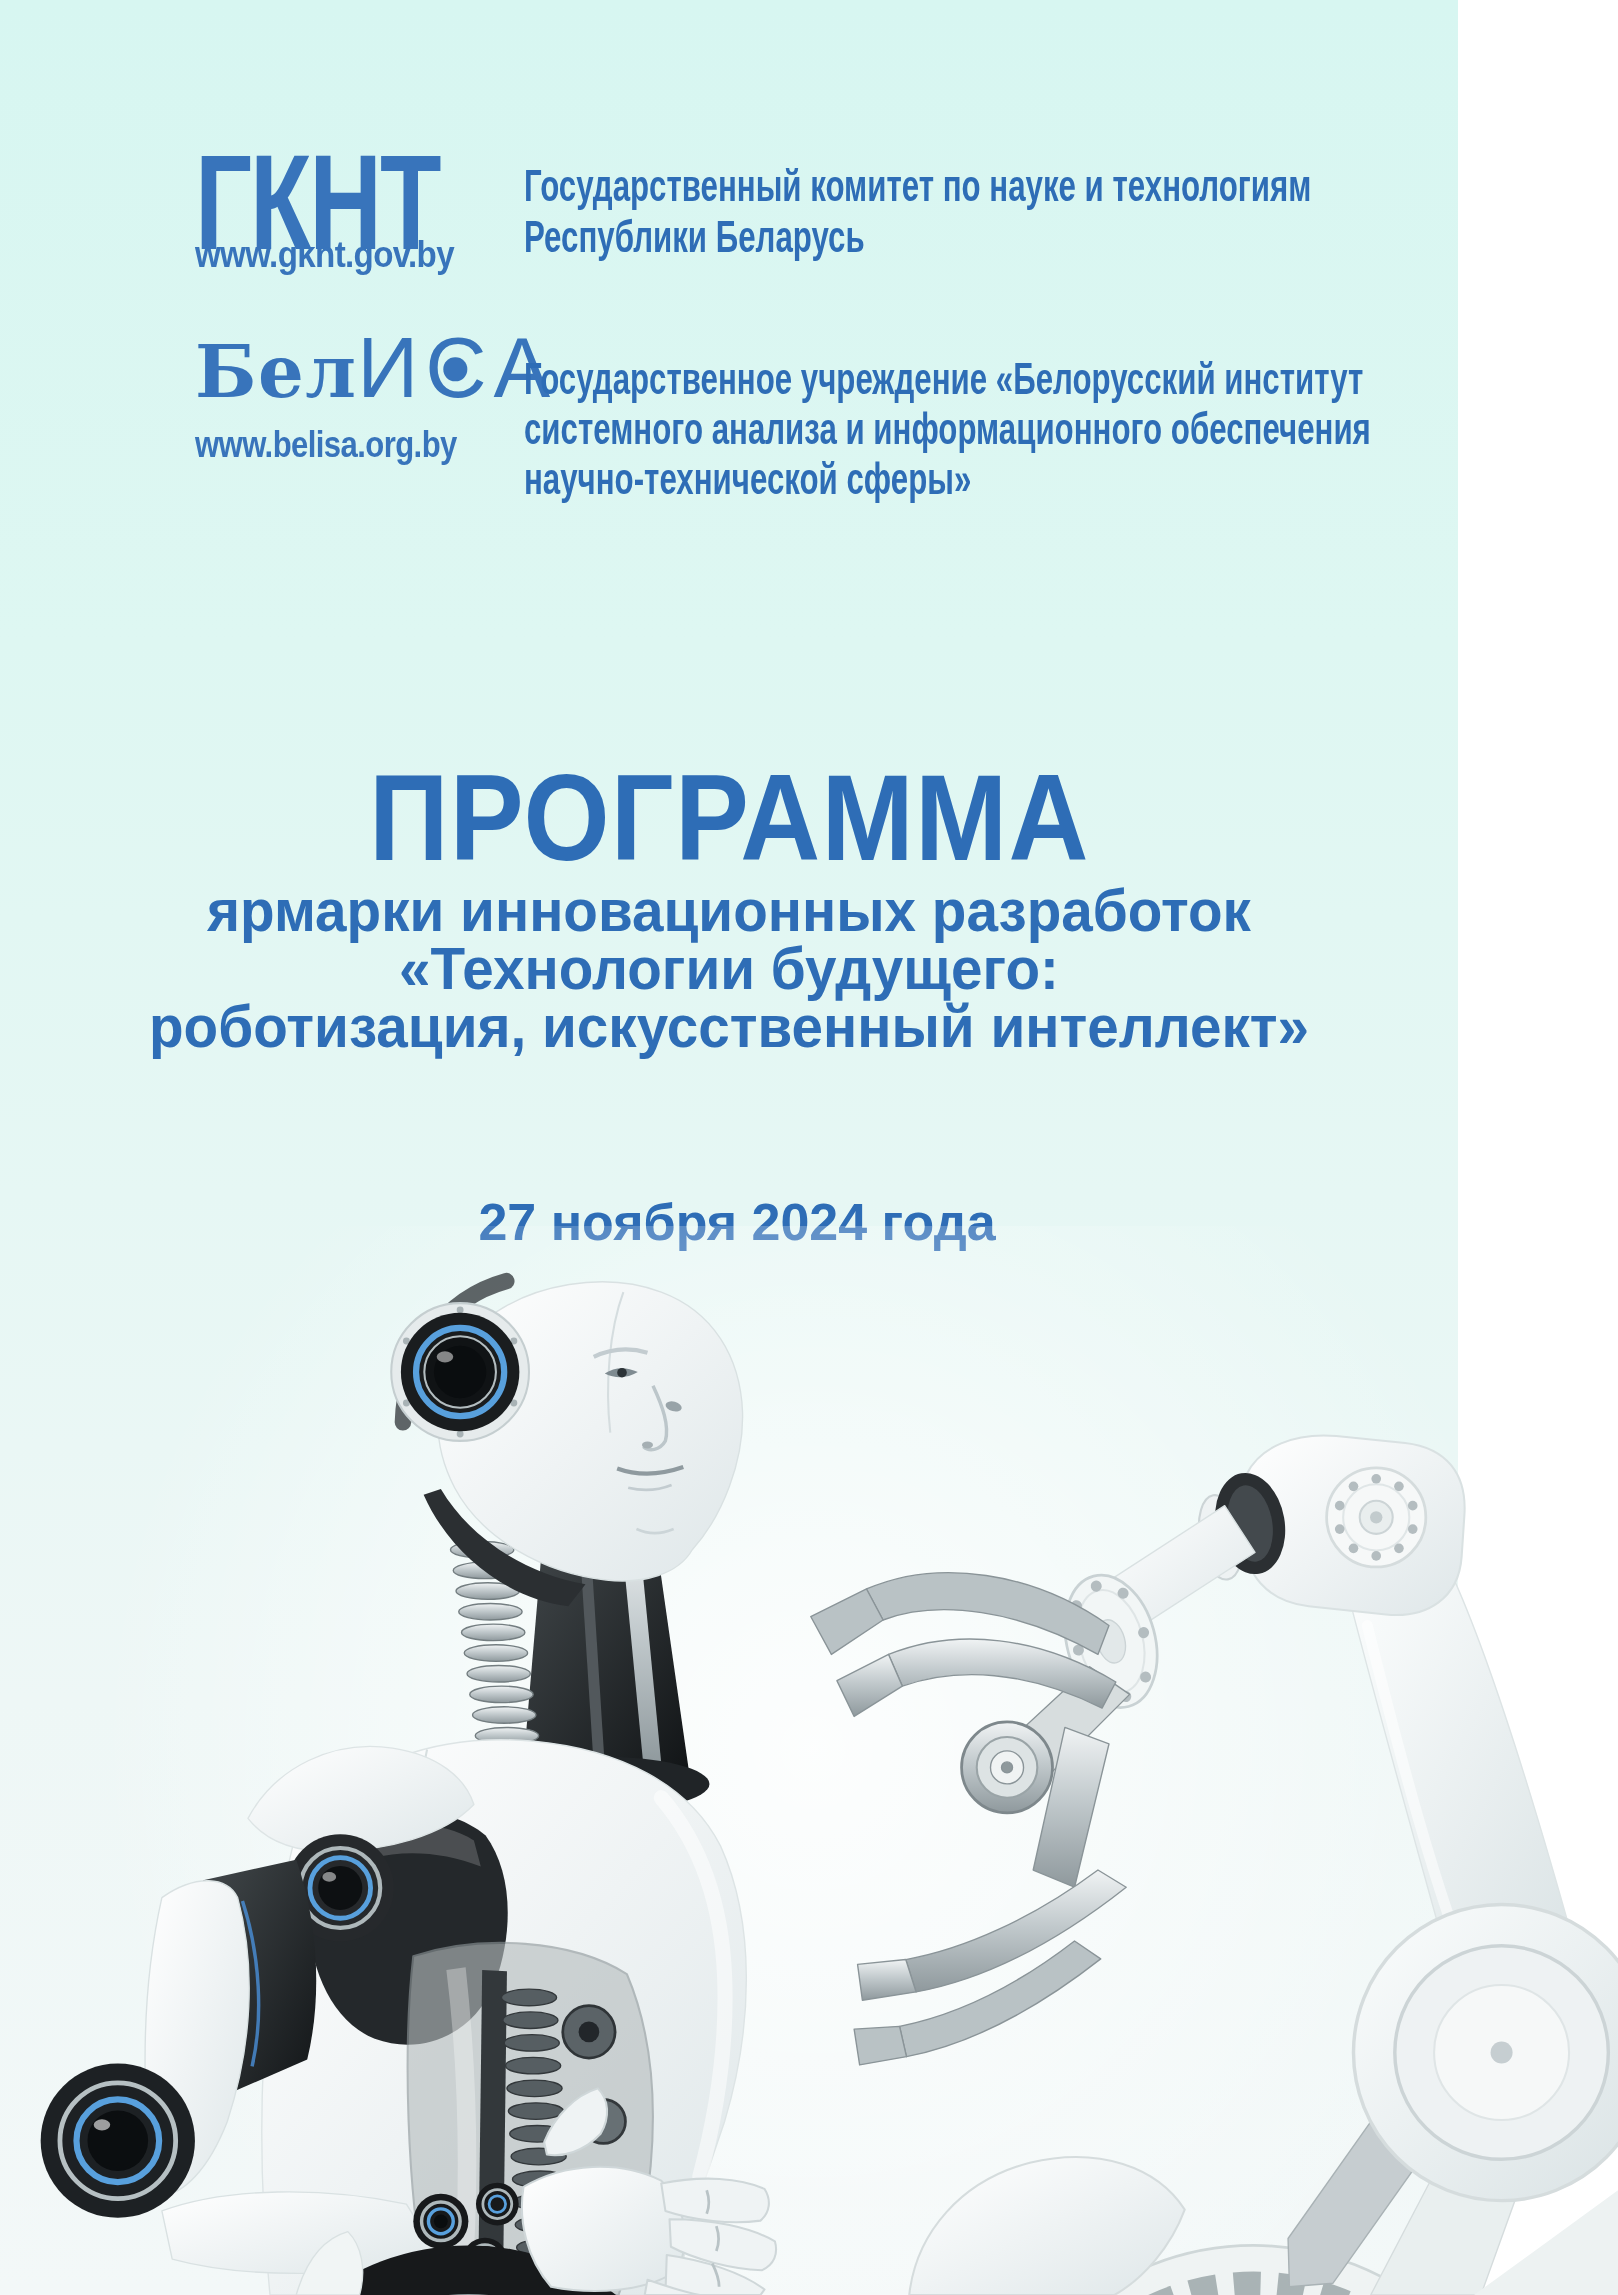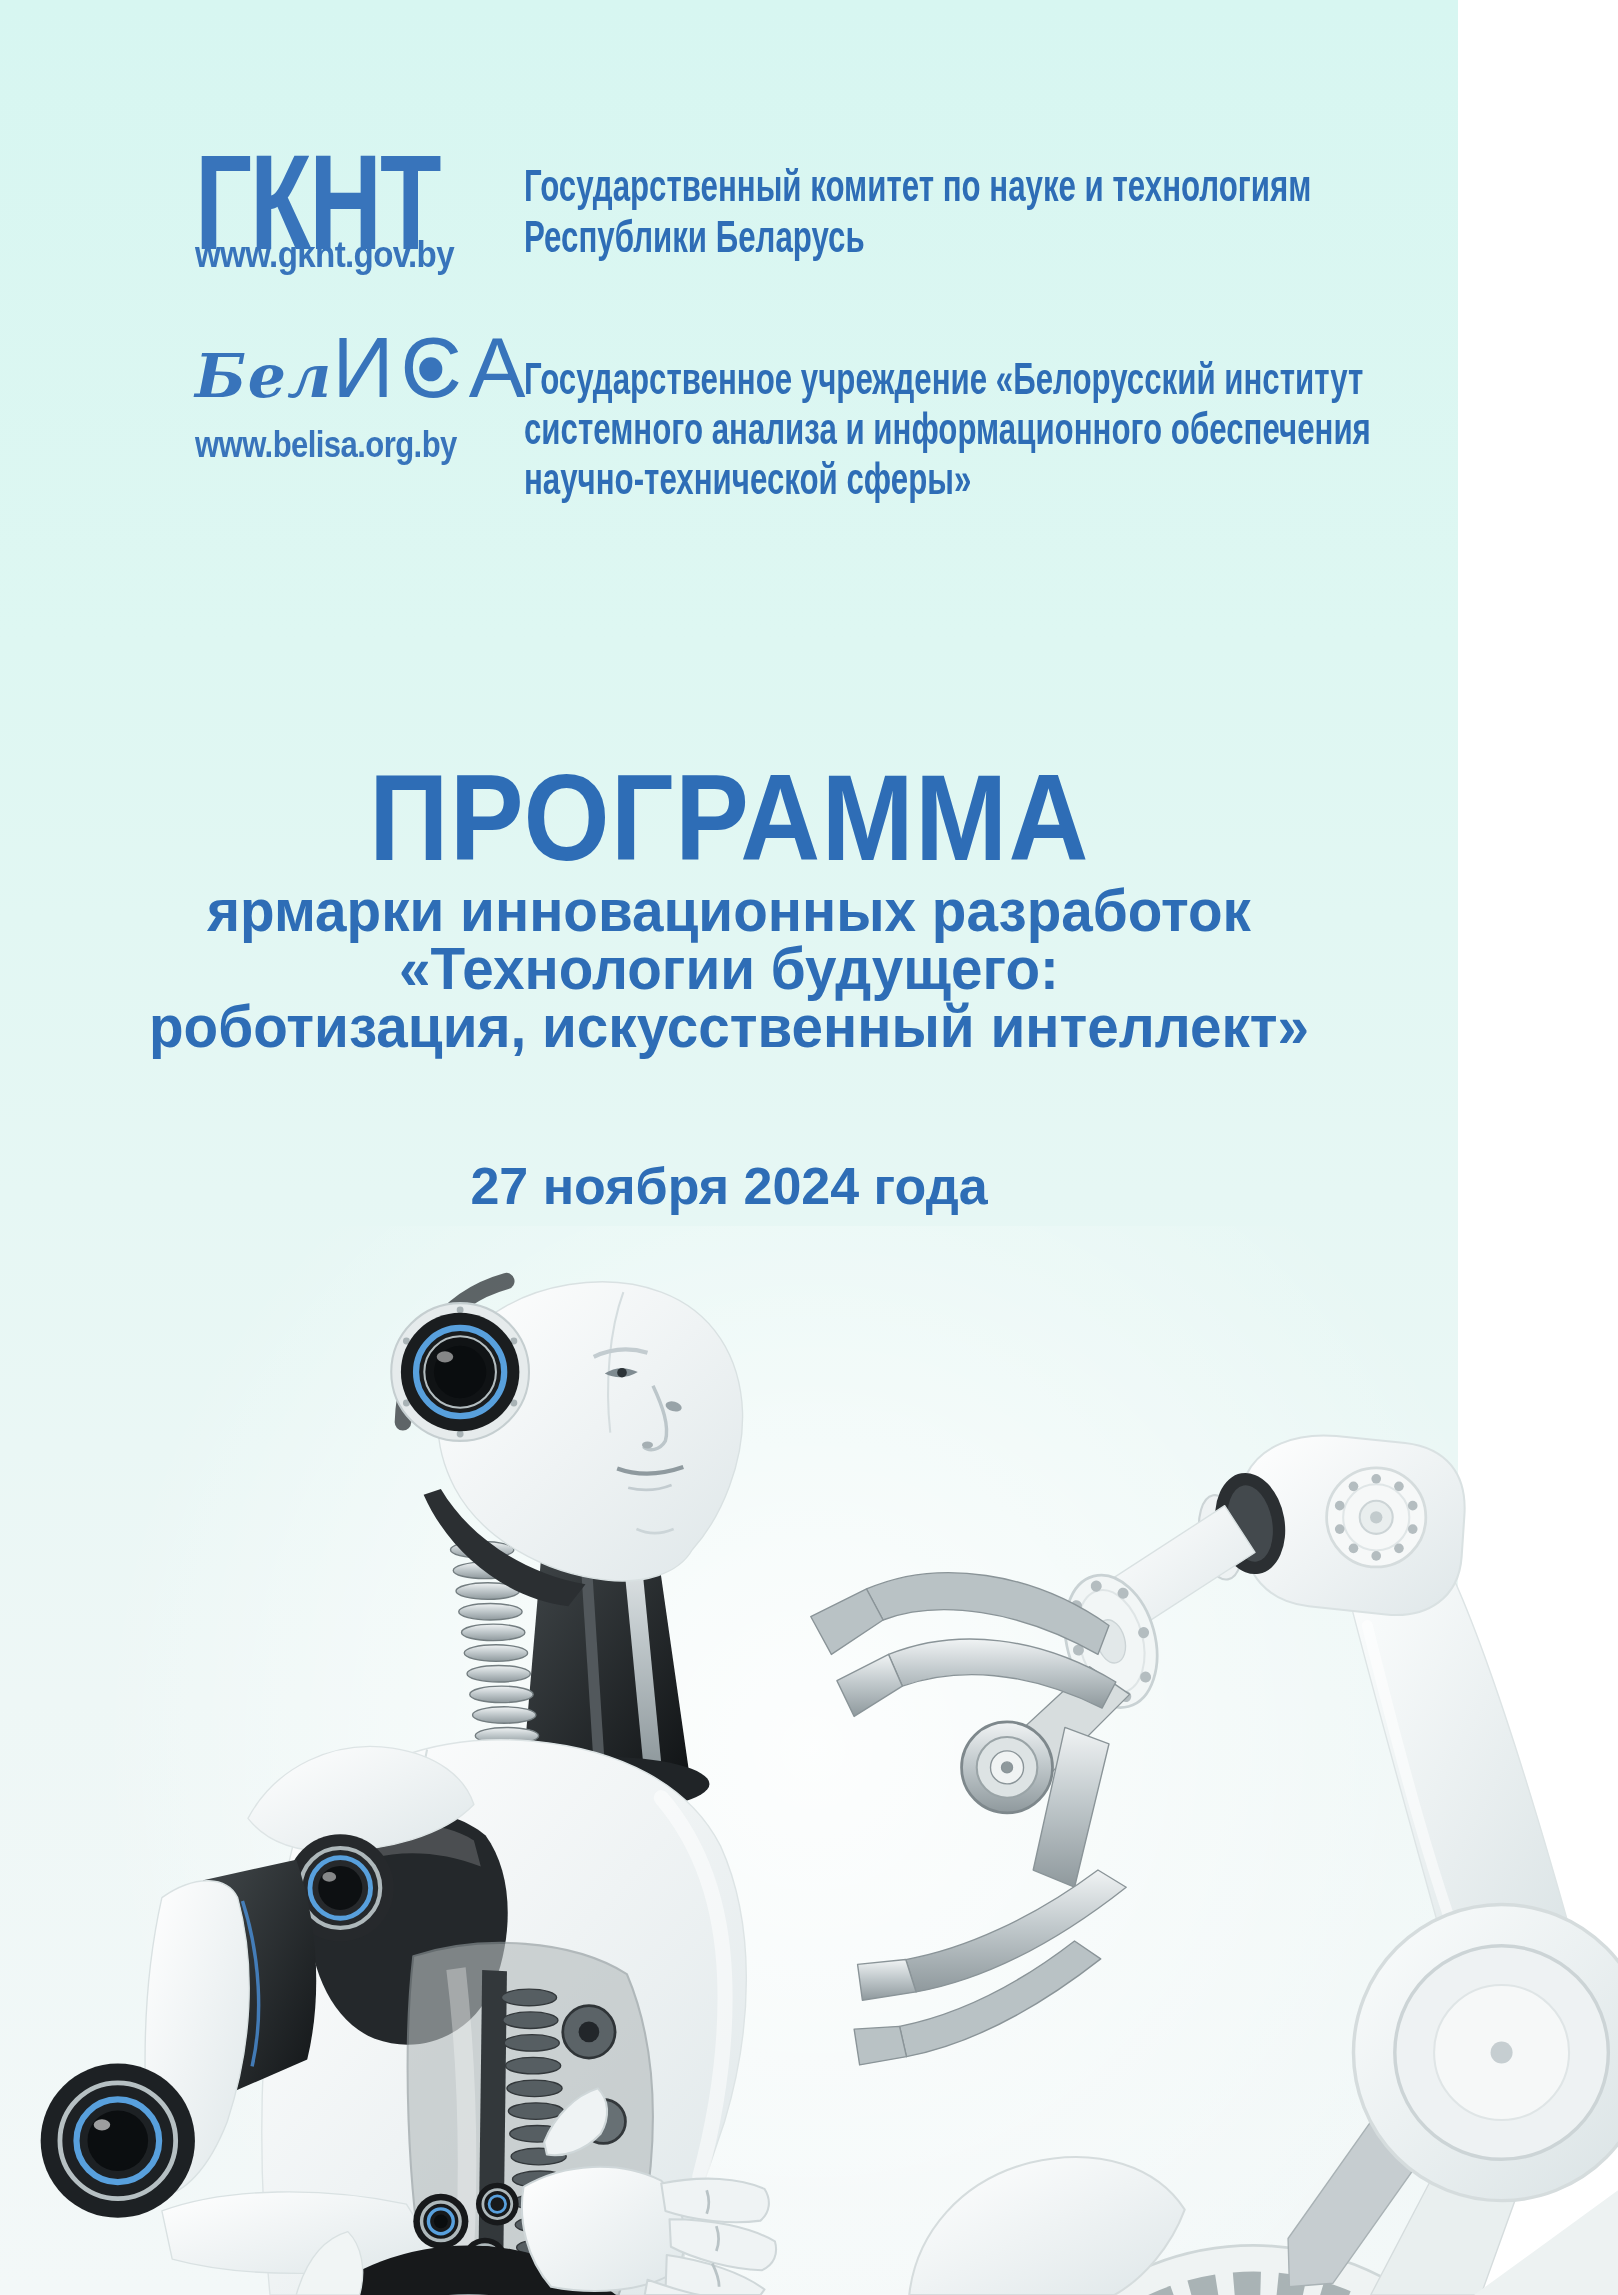--- a/index.html
+++ b/index.html
@@ -27,22 +27,22 @@
   .org-name{
     font-weight:700;color:#2e6db6;white-space:nowrap;
     transform:scaleX(.71);transform-origin:left top;
   }
   #gknt-name{left:524px;top:160px;font-size:44px;line-height:51px;}
   #belisa-name{left:524px;top:354px;font-size:44px;line-height:50px;}
   #belisa-logo{
     left:195px;top:325px;color:#3874bb;white-space:nowrap;line-height:1;
   }
   #belisa-logo .bel-script{
-    font-family:"DejaVu Serif",serif;font-style:italic;font-weight:700;
-    font-size:60px;letter-spacing:1.4px;
+    font-family:"DejaVu Serif",serif;font-weight:700;
+    font-size:72px;letter-spacing:1.4px;
   }
   #belisa-logo .bel-caps{
     font-family:"Liberation Sans",sans-serif;font-weight:400;
     font-size:85px;letter-spacing:6.9px;
   }
   .c-wrap{position:relative;display:inline-block;}
   .c-dot{
     position:absolute;width:23.4px;height:23.4px;border-radius:50%;
     background:#3874bb;left:44%;top:52%;transform:translate(-50%,-50%);
   }
@@ -57,21 +57,21 @@
   #title .inner{
     display:inline-block;font-weight:700;font-size:123px;line-height:1;
     letter-spacing:1.4px;color:#2e6db6;transform:scaleX(.90);transform-origin:center top;
     white-space:nowrap;
   }
   #subtitle{top:882px;}
   #subtitle .sub-line{
     font-weight:700;font-size:59px;line-height:58px;color:#2e6db6;
     transform:scaleX(.96);transform-origin:center top;white-space:nowrap;
   }
-  #date-line{top:1160px;}
+  #date-line{top:1196px;padding-left:8px;}
   #date-line .inner{
     display:inline-block;font-weight:700;font-size:52px;line-height:1;
     color:#2e6db6;white-space:nowrap;
   }
   
   #robots{left:0;top:1226px;width:1618px;height:1069px;}
 </style>
 </head>
 <body>
 

